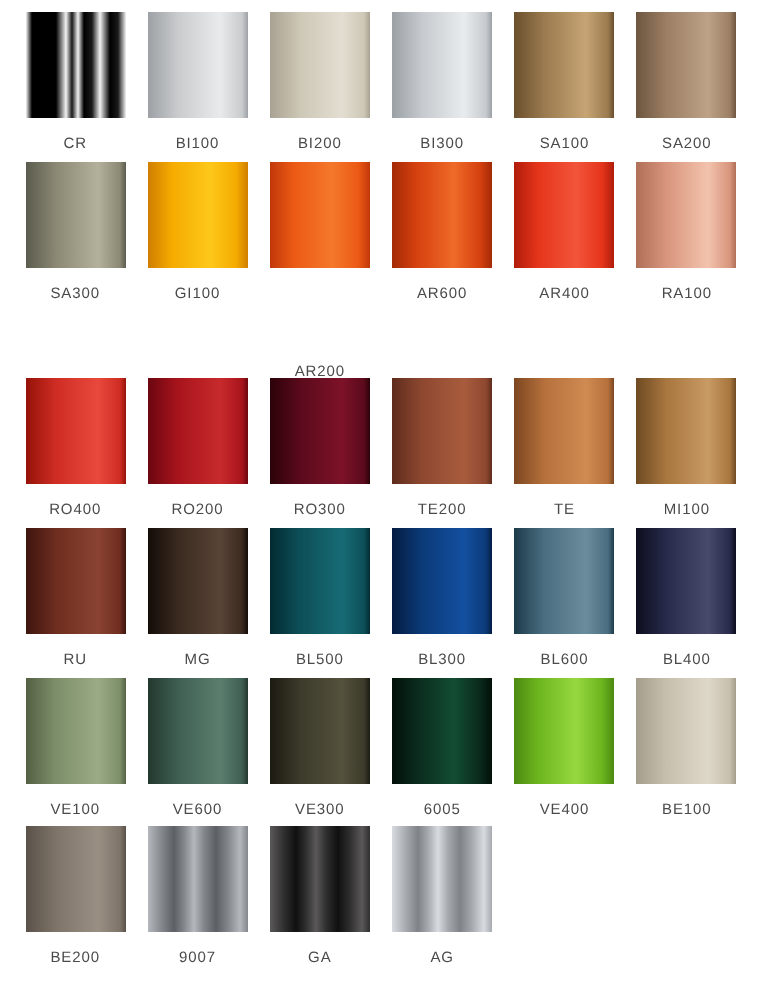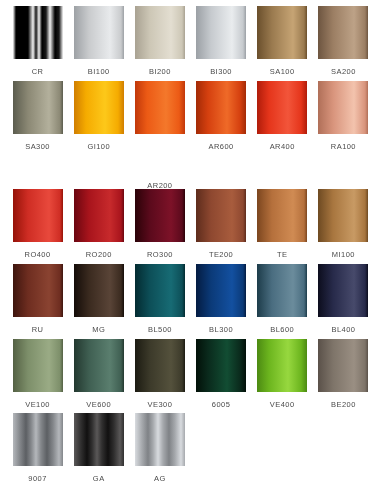--- a/index.html
+++ b/index.html
@@ -230,20 +230,26 @@
       </div>
       <div class="swatch-label" style="color: rgb(74, 74, 74);">6005</div>
     </div>
     <div class="swatch-cell">
       <div class="swatch-chip" style="background: rgb(108, 181, 30);">
         <div class="sheen" style="background-image: linear-gradient(90deg, rgb(76, 138, 18) 0%, rgb(108, 181, 30) 24%, rgb(151, 216, 63) 62%, rgb(108, 181, 30) 88%, rgb(76, 138, 18) 100%);"></div>
       </div>
       <div class="swatch-label" style="color: rgb(74, 74, 74);">VE400</div>
     </div>
     <div class="swatch-cell">
+      <div class="swatch-chip" style="background: rgb(198, 191, 174);">
+        <div class="sheen" style="background-image: linear-gradient(90deg, rgb(165, 157, 140) 0%, rgb(198, 191, 174) 30%, rgb(222, 216, 201) 72%, rgb(198, 191, 174) 94%, rgb(165, 157, 140) 100%);"></div>
+      </div>
+      <div class="swatch-label" style="color: rgb(74, 74, 74);">BE100</div>
+    </div>
+    <div class="swatch-cell">
       <div class="swatch-chip" style="background: rgb(126, 116, 105);">
         <div class="sheen" style="background-image: linear-gradient(90deg, rgb(90, 81, 73) 0%, rgb(126, 116, 105) 30%, rgb(154, 143, 131) 72%, rgb(126, 116, 105) 94%, rgb(90, 81, 73) 100%);"></div>
       </div>
       <div class="swatch-label" style="color: rgb(74, 74, 74);">BE200</div>
     </div>
     <div class="swatch-cell">
       <div class="swatch-chip" style="background: rgb(131, 134, 138);">
         <div class="sheen" style="background-image: linear-gradient(90deg, rgb(180, 183, 187) 0%, rgb(131, 134, 138) 14%, rgb(92, 95, 99) 26%, rgb(131, 134, 138) 36%, rgb(180, 183, 187) 46%, rgb(131, 134, 138) 56%, rgb(92, 95, 99) 68%, rgb(131, 134, 138) 80%, rgb(180, 183, 187) 92%, rgb(131, 134, 138) 100%);"></div>
       </div>
       <div class="swatch-label" style="color: rgb(74, 74, 74);">9007</div>

